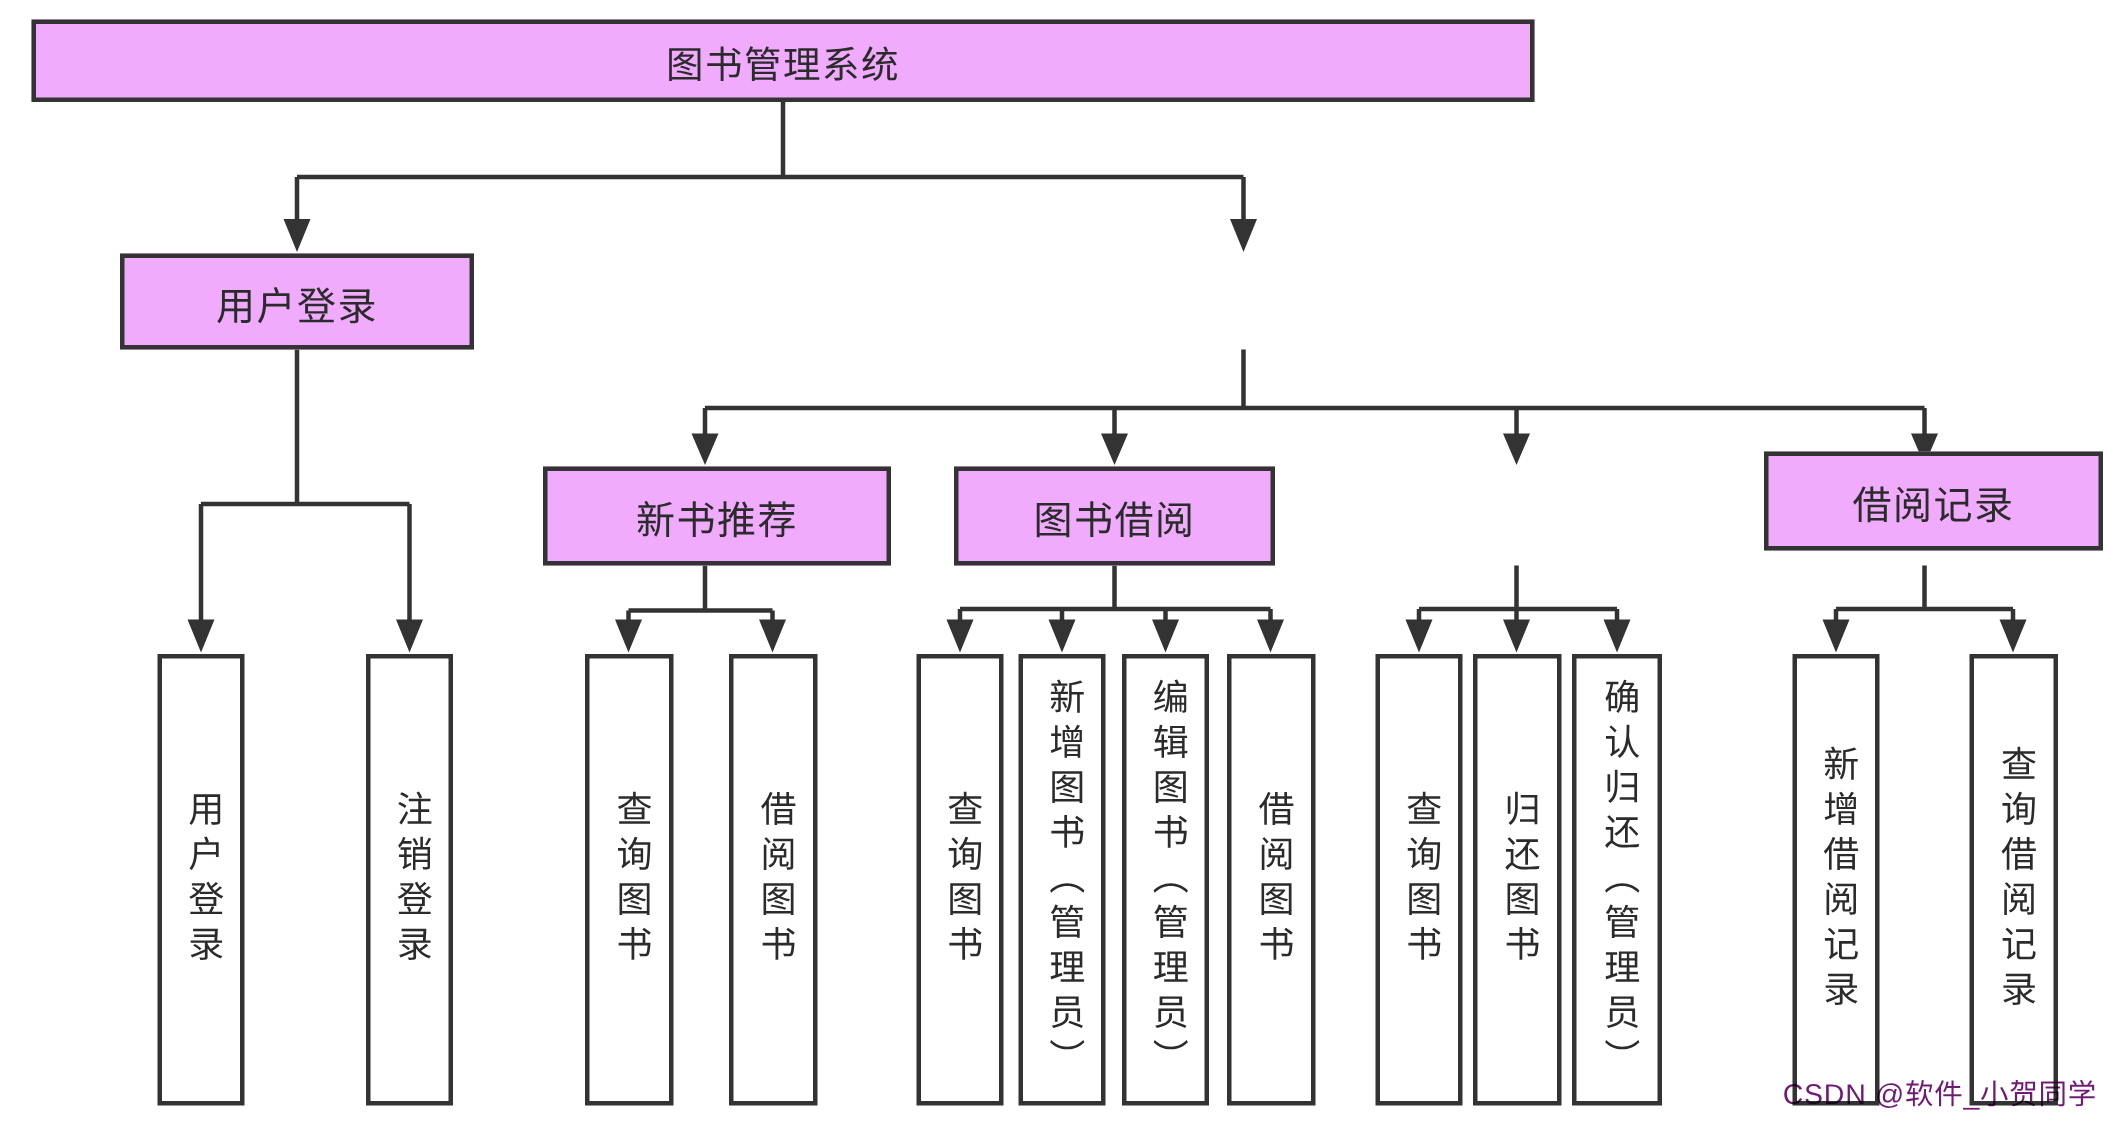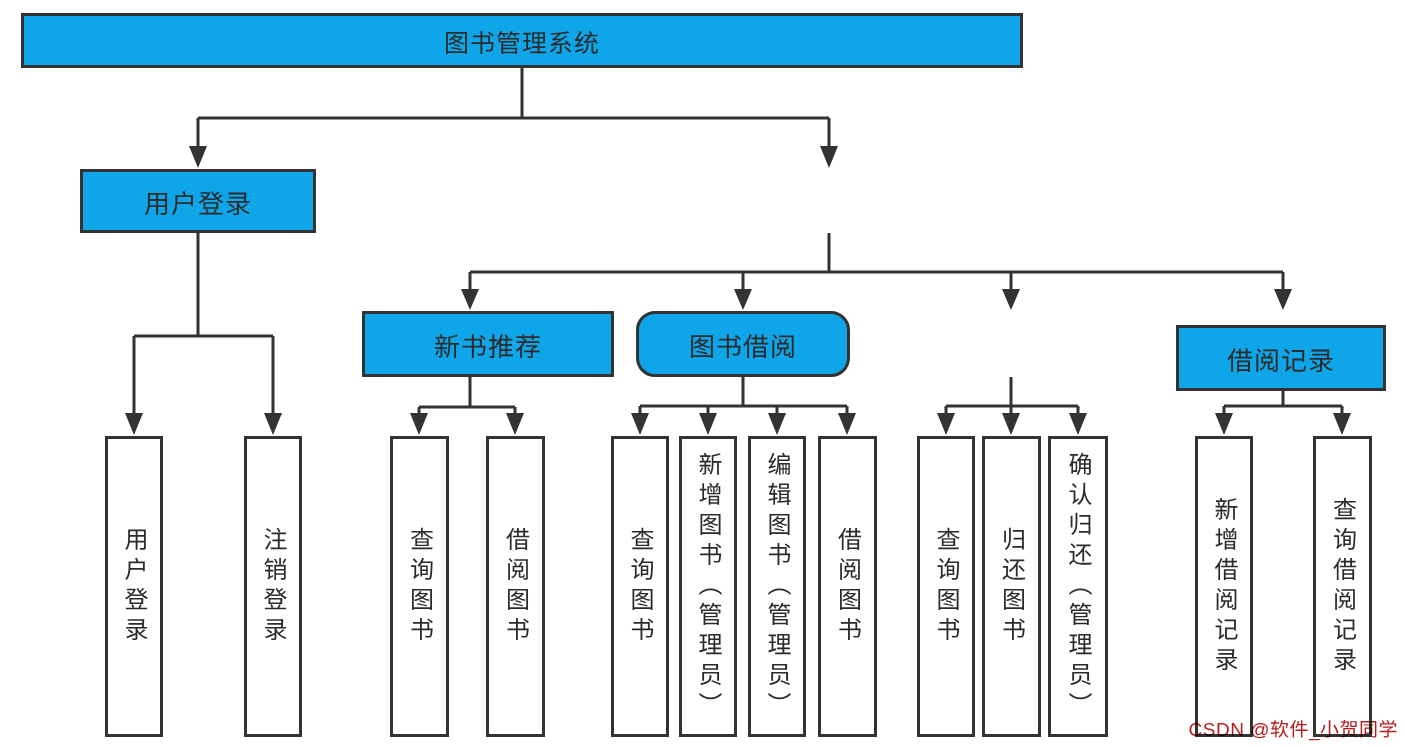--- a/index.html
+++ b/index.html
@@ -20,21 +20,21 @@
     position: absolute;
     left: 0;
     top: 0;
     width: 1405px;
     height: 747px;
     z-index: 1;
   }
   .node {
     position: absolute;
     box-sizing: border-box;
-    background: #0ea5e9;
+    background: #f0abfc;
     border: 3px solid #333333;
     display: flex;
     align-items: center;
     justify-content: center;
     font-size: 26px;
     letter-spacing: 1px;
     white-space: nowrap;
     z-index: 2;
   }
   .leaf {
@@ -54,45 +54,45 @@
     z-index: 2;
     top: 436px;
     height: 301px;
   }
   
   #n-root      { left: 21px;   top: 13px;  width: 1002px; height: 55px; font-size: 25px; }
   
   #n-login     { left: 80px;   top: 169px; width: 236px;  height: 64px; }
   #n-mgmt      { left: 711px;  top: 169px; width: 236px;  height: 64px; }
   
-  #n-recommend { left: 362px;  top: 311px; width: 252px;  height: 66px; }
-  #n-borrow    { left: 636px;  top: 311px; width: 214px;  height: 66px; border-radius: 19px; }
+  #n-recommend { left: 362px;  top: 311px; width: 232px;  height: 66px; }
+  #n-borrow    { left: 636px;  top: 311px; width: 214px;  height: 66px; }
   #n-current   { left: 903px;  top: 311px; width: 216px;  height: 66px; }
-  #n-records   { left: 1176px; top: 325px; width: 210px;  height: 66px; }
+  #n-records   { left: 1176px; top: 301px; width: 226px;  height: 66px; }
   
   #l-1  { left: 105px;  width: 58px; }
   #l-2  { left: 244px;  width: 58px; }
   #l-3  { left: 390px;  width: 59px; }
   #l-4  { left: 486px;  width: 59px; }
   #l-5  { left: 611px;  width: 58px; }
   #l-6  { left: 679px;  width: 58px; }
   #l-7  { left: 748px;  width: 58px; }
   #l-8  { left: 818px;  width: 59px; }
   #l-9  { left: 917px;  width: 58px; }
   #l-10 { left: 982px;  width: 59px; }
   #l-11 { left: 1048px; width: 60px; }
   #l-12 { left: 1195px; width: 58px; }
   #l-13 { left: 1313px; width: 59px; }
   .watermark {
     position: absolute;
     right: 7px;
     top: 714px;
     font-size: 19px;
     letter-spacing: 0.5px;
-    color: #b91c1c;
+    color: #701a75;
     z-index: 5;
     mix-blend-mode: multiply;
     white-space: nowrap;
   }
 </style>
 </head>
 <body>
 
 <div class="stage">
 

